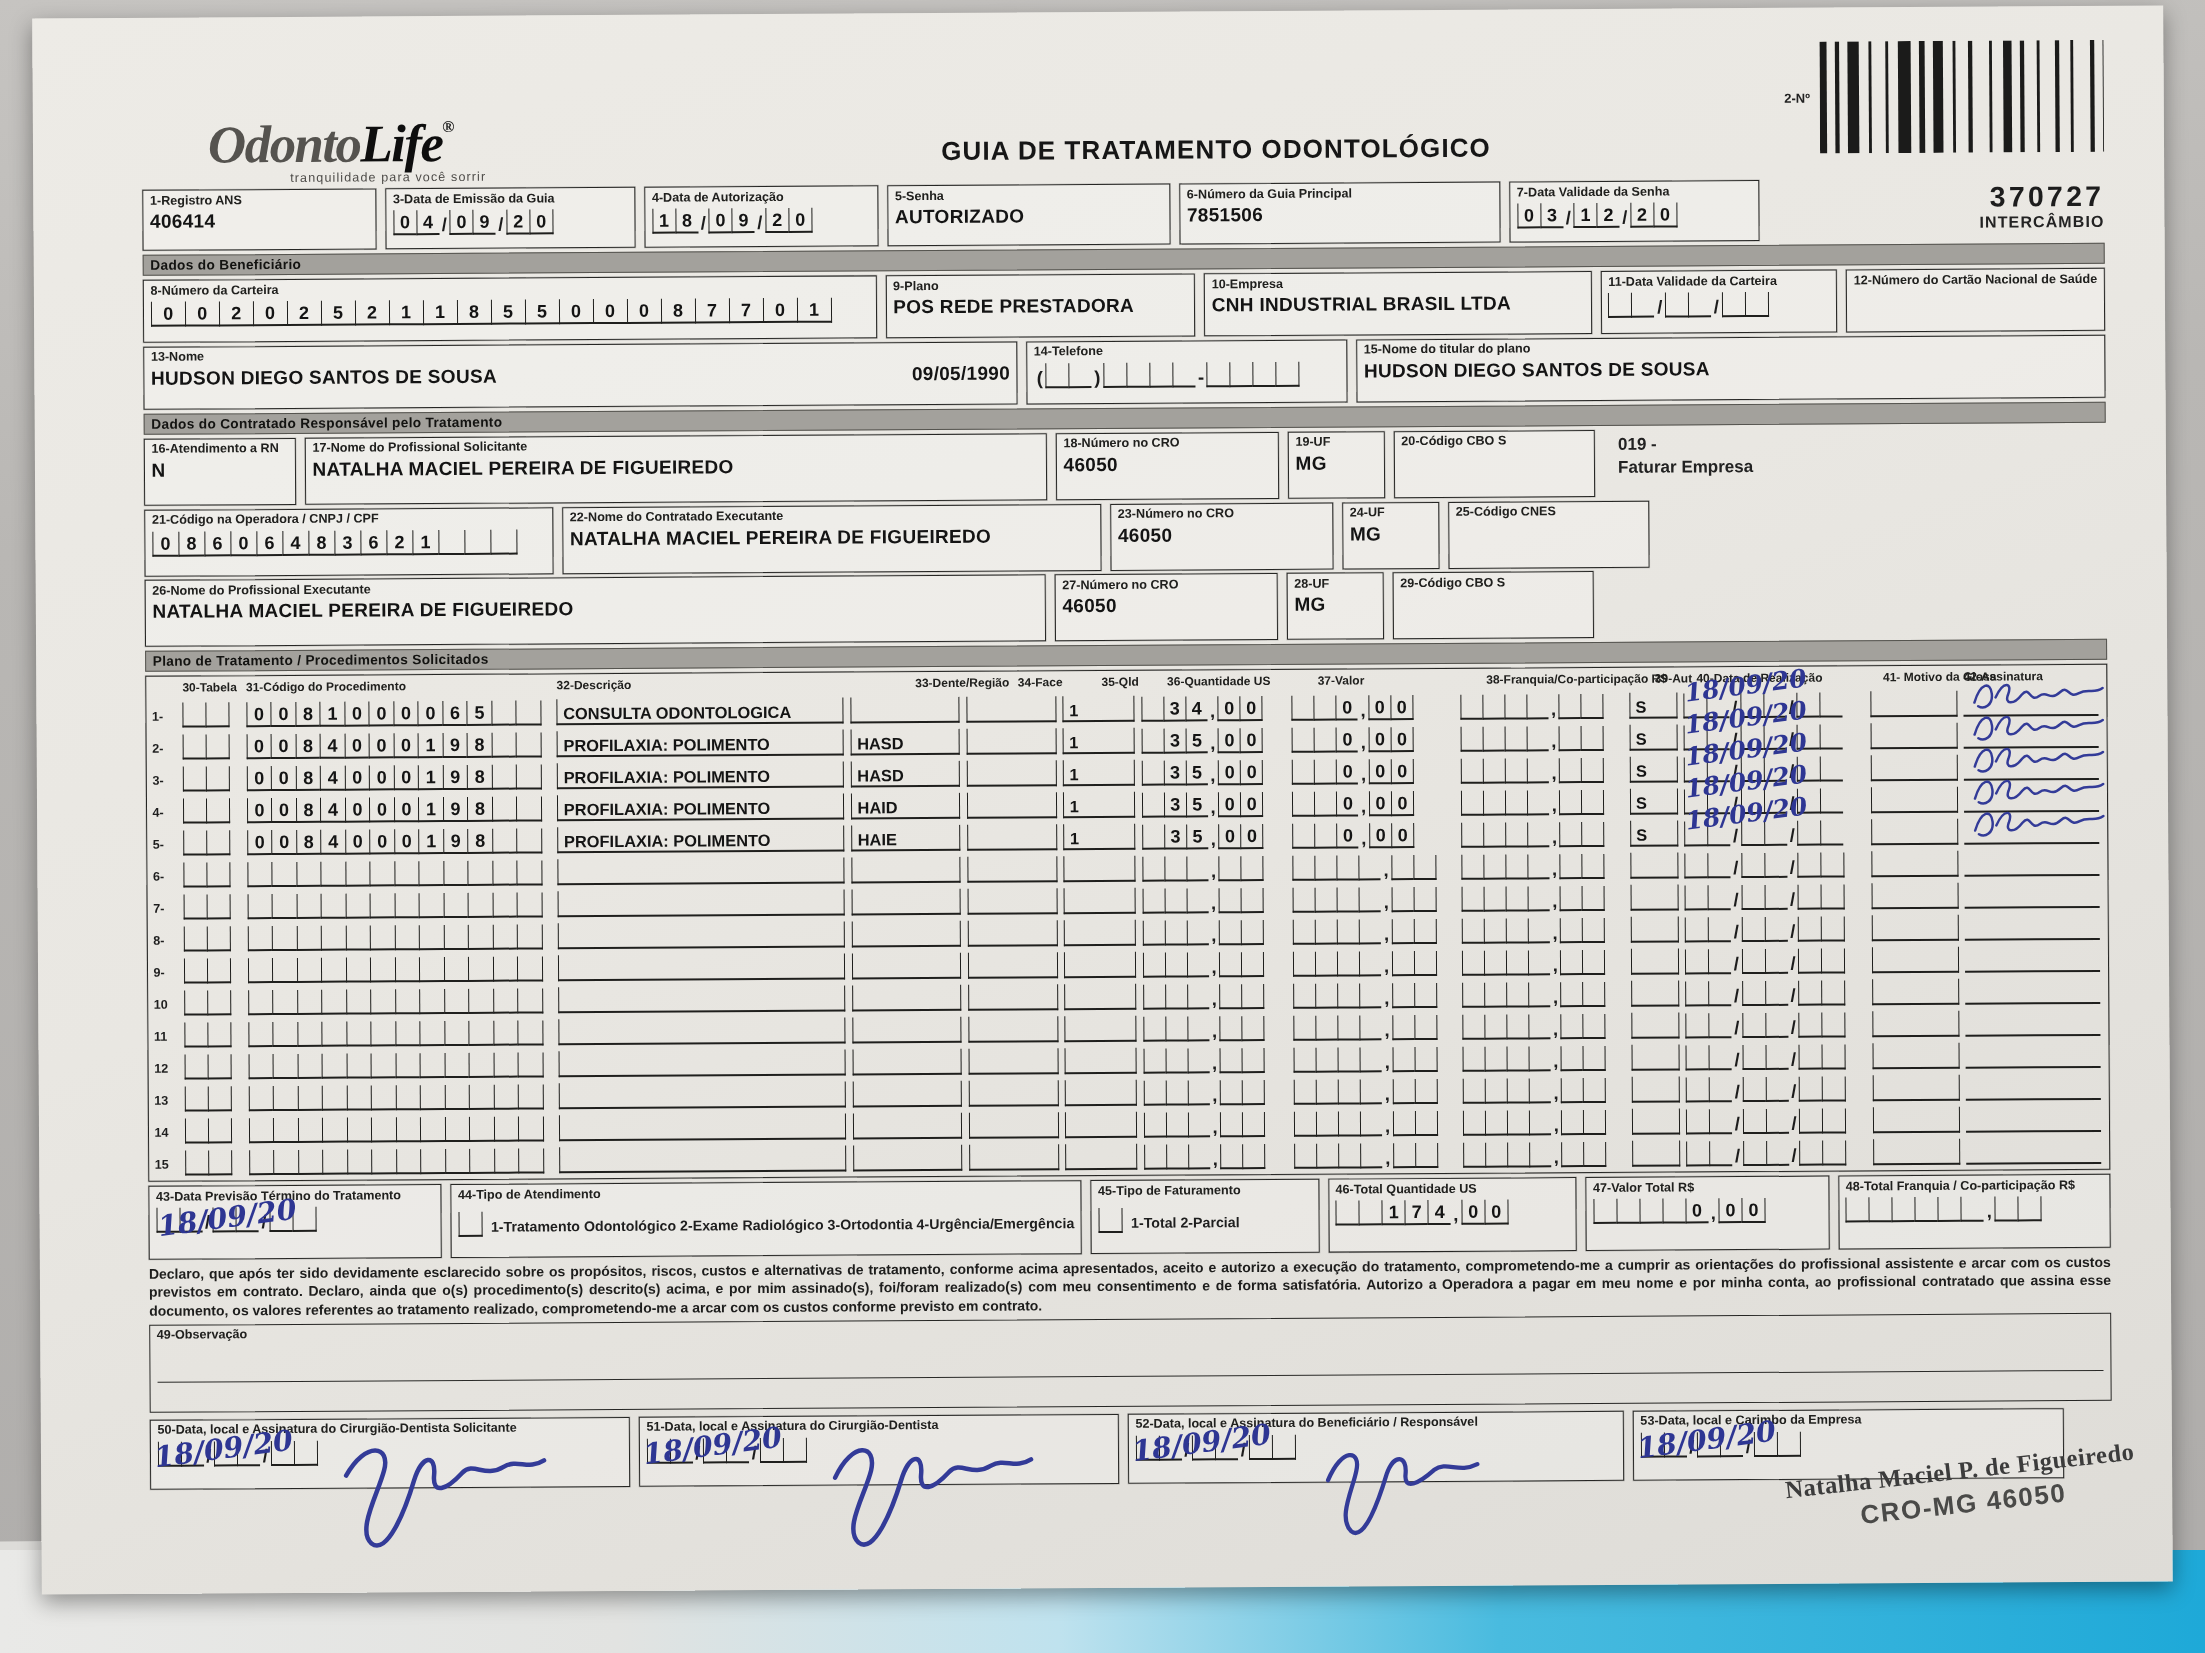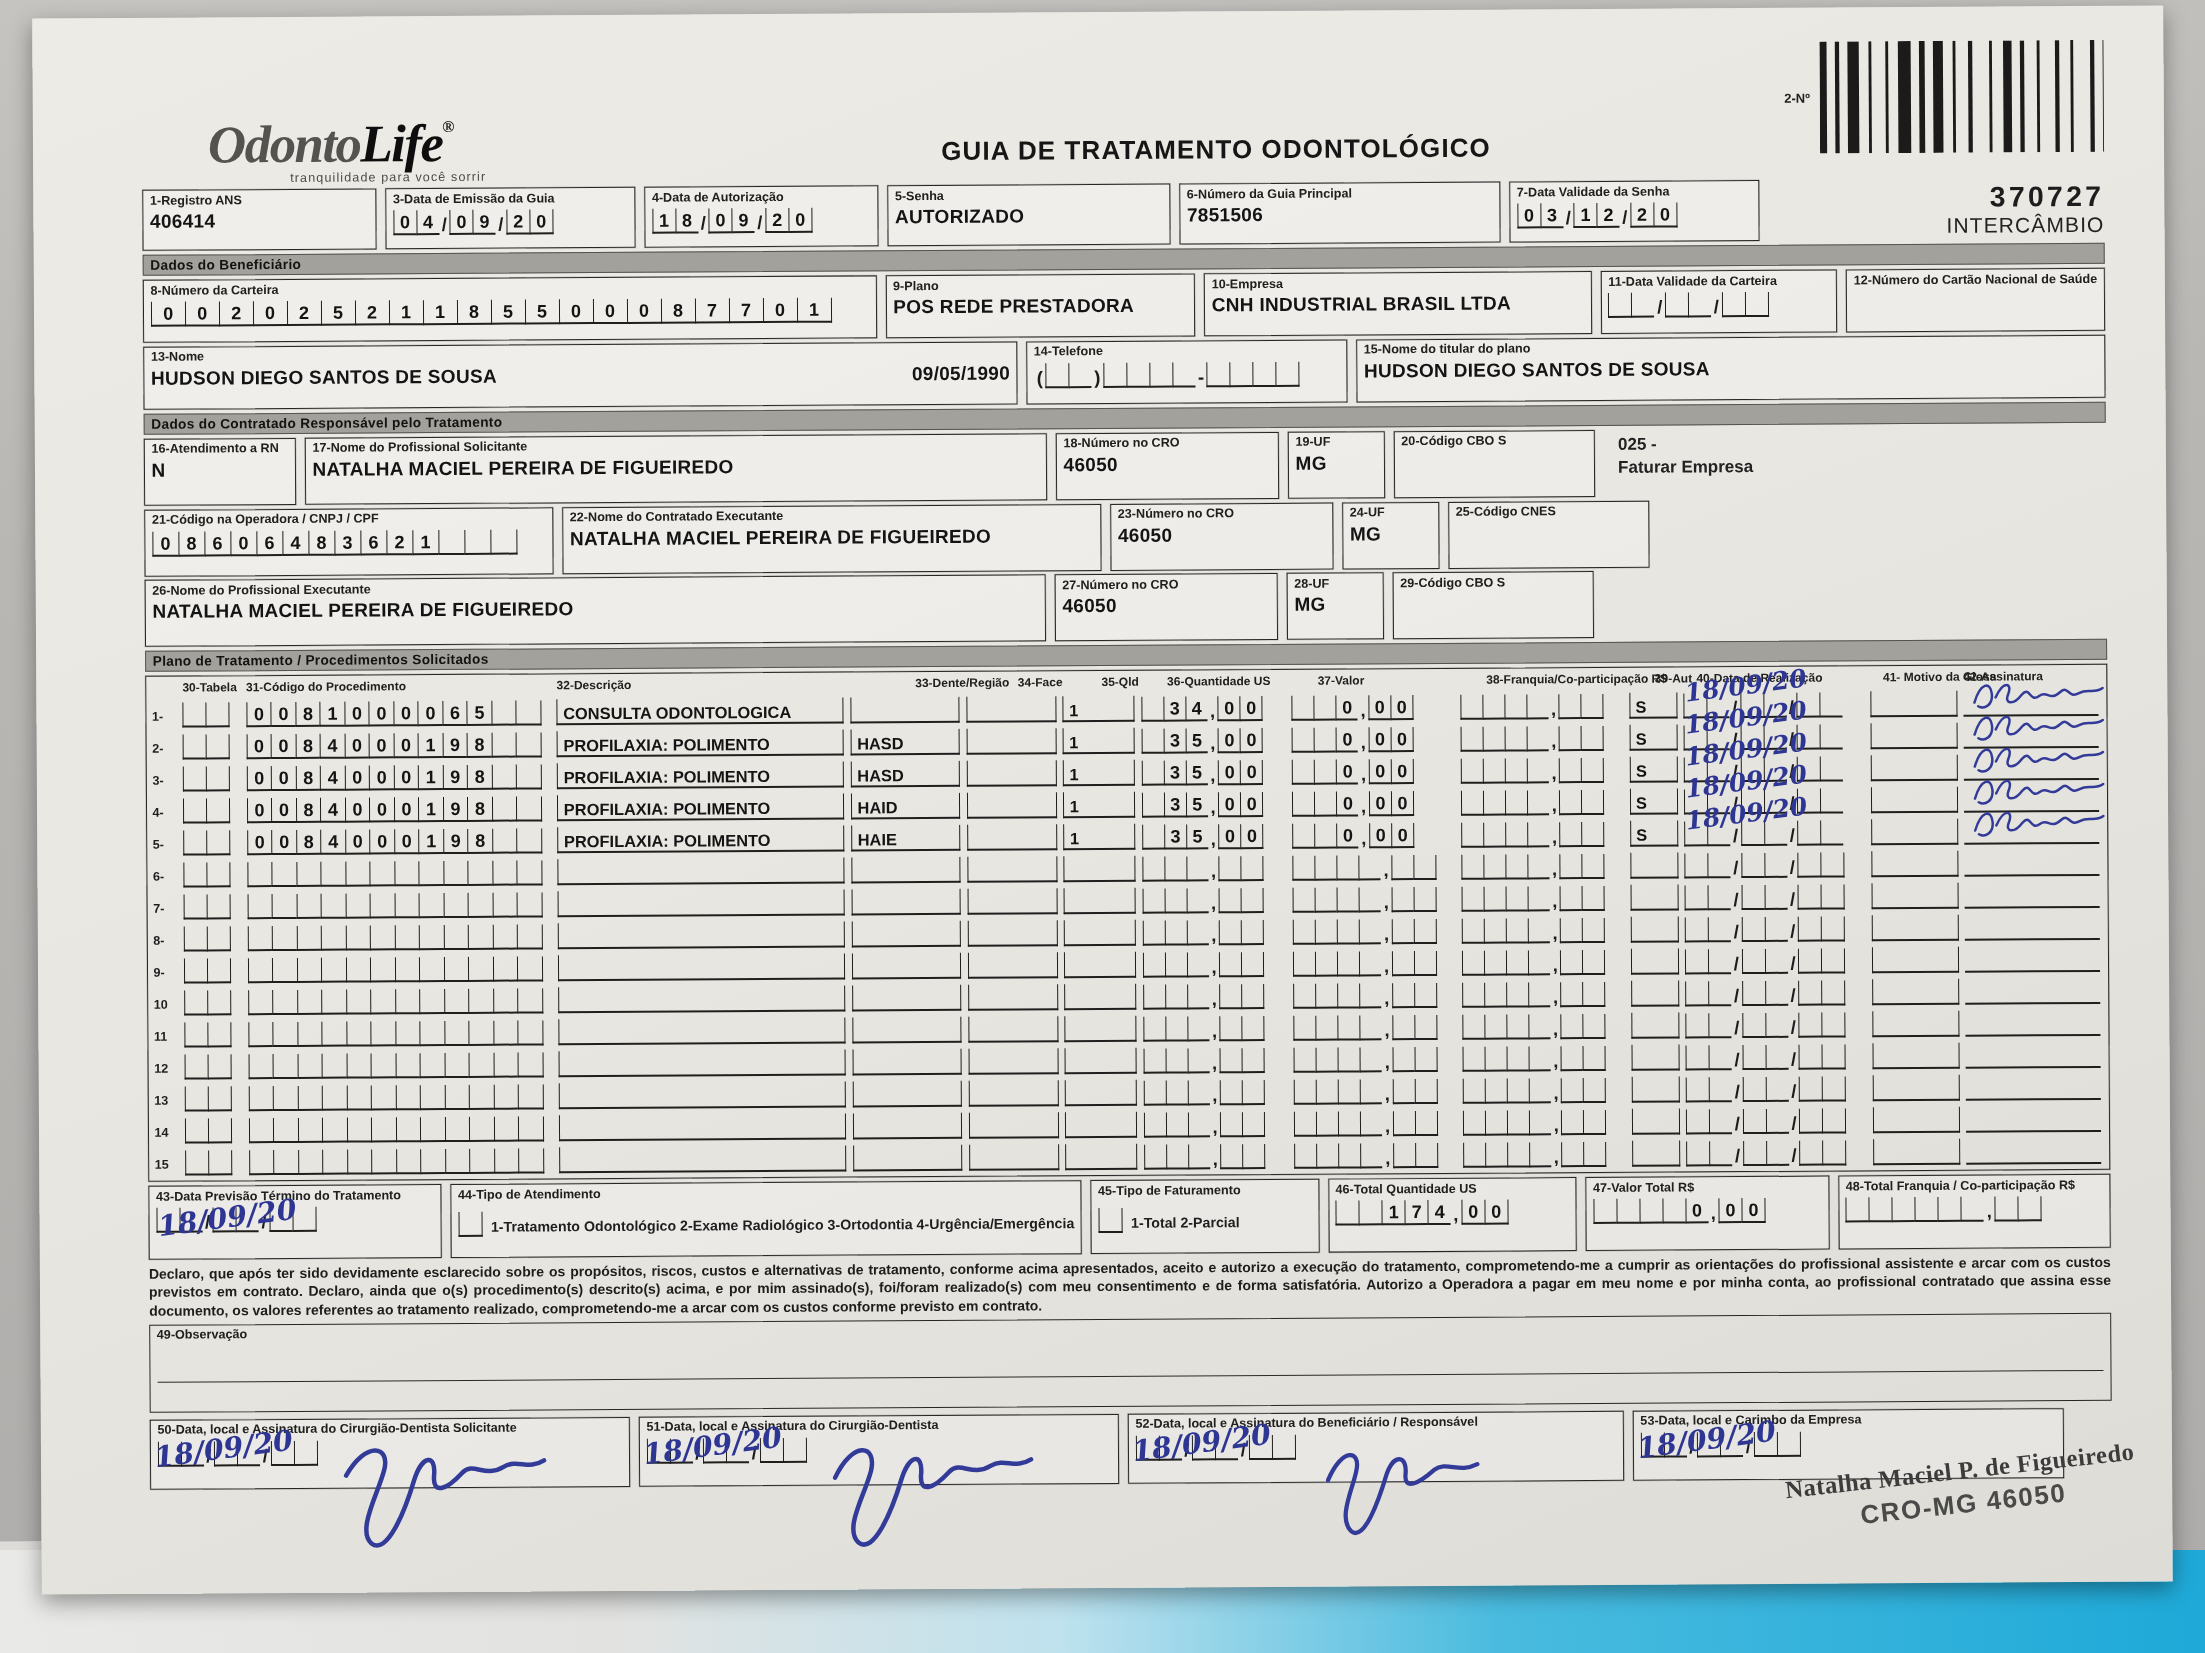--- a/index.html
+++ b/index.html
@@ -47,21 +47,21 @@
   .hand{position:absolute;font-family:"DejaVu Serif",serif;font-style:italic;
         color:#2e3693;font-size:28.4px;font-weight:600;transform:rotate(-7deg);
         white-space:nowrap;pointer-events:none;}
 
   
   .r-top{height:61px;}
   .w-reg{width:219px;} .w-emi{width:235px;} .w-aut4{width:219px;} .w-sen{width:268px;}
   .w-guia{width:306px;} .w-vs{width:235px;}
   .formnum{margin-left:auto;padding-top:2.2px;text-align:right;}
   .fn1{font-size:28.4px;font-weight:700;letter-spacing:3.3px;color:#1d1d1d;}
-  .fn2{font-size:21px;font-weight:400;letter-spacing:1.1px;color:#232323;}
+  .fn2{font-size:16px;font-weight:700;letter-spacing:1.1px;color:#232323;}
 
   .brow{height:63px;}
   .w-cart{width:727px;} .w-plano{width:298px;} .w-emp{width:377px;} .w-vc{width:224px;} .w-sus{flex:1;}
   .w-nome{width:859px;} .w-tel{width:306px;} .w-tit{flex:1;}
   .nomewrap{display:flex;justify-content:space-between;align-items:flex-end;}
   .crow{height:67px;}
   .w-rn{width:137px;} .w-sol{width:727px;} .w-cro{width:208px;} .w-uf{width:82px;} .w-cbo{width:186px;}
   .w-cod21{width:394px;} .w-exec{width:524px;}
   .w-prof{width:886px;}
   .nota{padding:4.4px 0 0 14.2px;font-size:17px;font-weight:600;color:#222;line-height:1.35;}
@@ -312,21 +312,21 @@
       <div class="fvalue">46050</div>
     </div>
     <div class="fbox w-uf">
       <div class="flabel">19-UF</div>
       <div class="fvalue">MG</div>
     </div>
     <div class="fbox w-cbo">
       <div class="flabel">20-Código CBO S</div>
     </div>
     <div class="nota">
-      <div>025 -</div>
+      <div>019 -</div>
       <div>Faturar Empresa</div>
     </div>
   </div>
 
   <div class="row crow">
     <div class="fbox w-cod21">
       <div class="flabel">21-Código na Operadora / CNPJ / CPF</div>
       <div class="comb w-cod21c">
             <span class="cc">0</span>
             <span class="cc">8</span>

